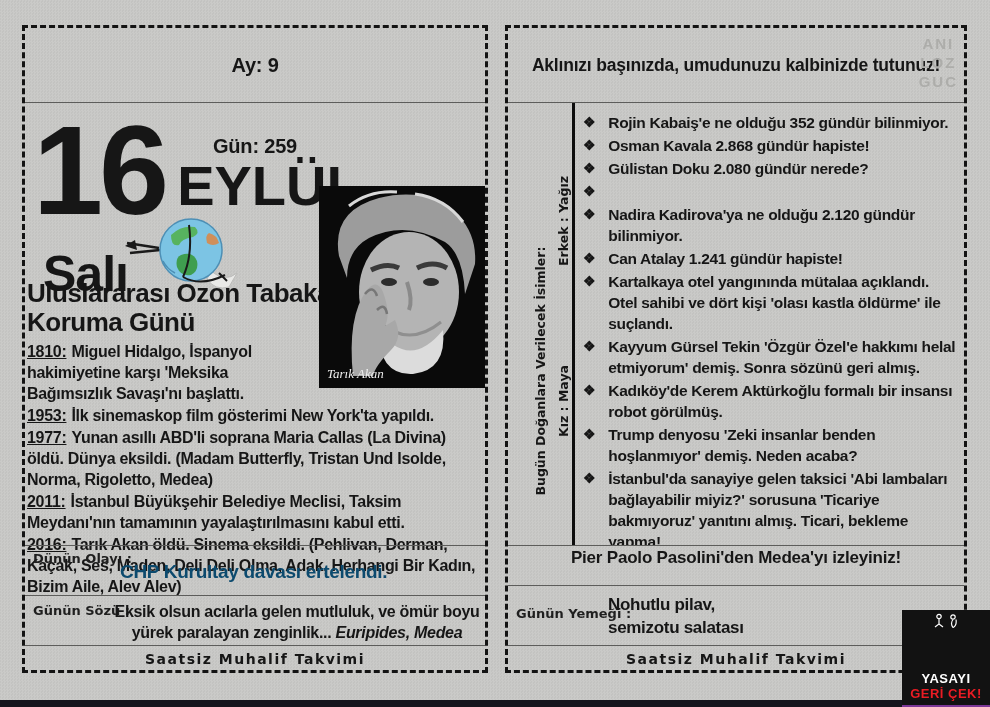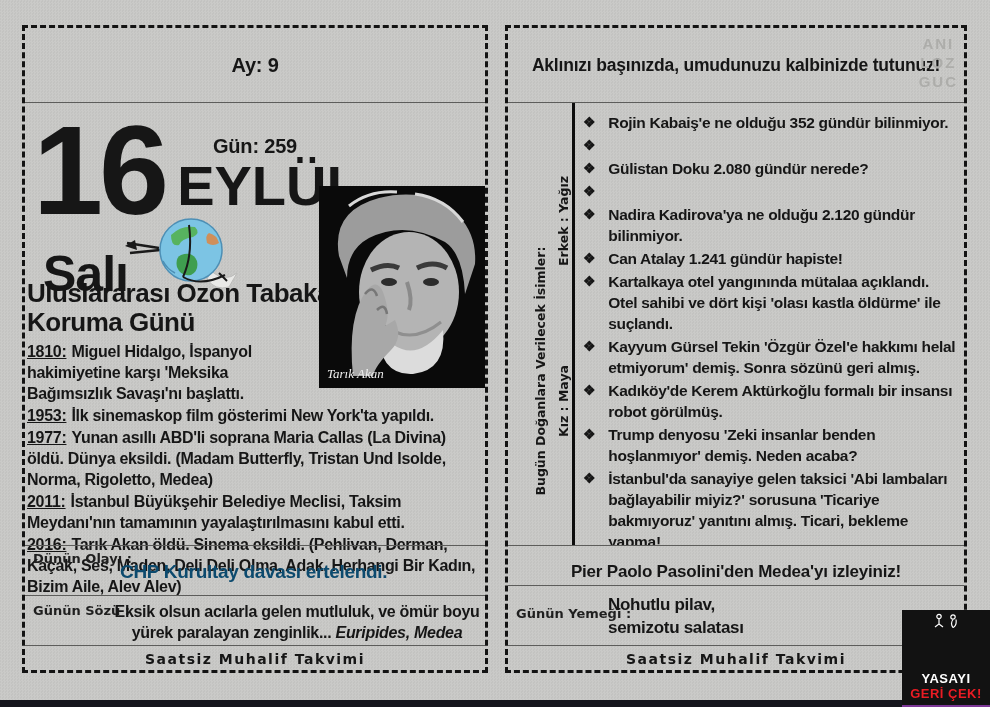--- a/index.html
+++ b/index.html
@@ -79,21 +79,21 @@
   .rp-strip { position:relative; width:64px; flex:none; }
   .vtext { position:absolute; white-space:nowrap; transform:translate(-50%,-50%) rotate(-90deg);
     font-family:"DejaVu Sans", sans-serif; font-weight:700; font-size:12.5px; }
 
   .rp-bullets { flex:1; border-left:3px solid #0c0c0c; padding:9px 4px 4px 8px; overflow:hidden; }
   .bullet-item { display:flex; gap:13px; margin-bottom:2px;
     font-size:15.5px; font-weight:700; line-height:21px; letter-spacing:-.3px; }
   .bullet-icon { flex:none; font-size:14px; line-height:21px; }
 
   .rp-pasolini { top:517px; height:40px; border-top:1px solid #5d5d5b; text-align:center;
-    font-size:17px; font-weight:700; padding-top:16px; letter-spacing:-.2px; }
+    font-size:17px; font-weight:700; padding-top:2px; letter-spacing:-.2px; }
 
   .rp-meal { top:557px; height:60px; border-top:1px solid #5d5d5b; }
   .rp-meal .section-label { position:absolute; left:8px; top:20px; }
   .meal-body { position:absolute; left:100px; right:40px; top:7px; text-align:left;
     font-size:17px; font-weight:700; line-height:23px; letter-spacing:-.3px; }
 
   
   .badge { position:absolute; right:0; top:610px; width:88px; z-index:5; }
   .badge-black { background:#121212; color:#fff; text-align:center; padding:3px 2px 4px; }
   .badge-black .b1 { font-size:13px; font-weight:800; letter-spacing:.5px;margin-top:39px; }
@@ -210,20 +210,21 @@
         <span class="vtext" style="left:55px; top:298px;">Kız : Maya</span>
       </div>
 
       <div class="rp-bullets">
         <div class="bullet-item">
             <span class="bullet-icon">❖</span>
             <span>Rojin Kabaiş'e ne olduğu 352 gündür bilinmiyor.</span>
           </div>
         <div class="bullet-item">
             <span class="bullet-icon">❖</span>
+            <span>Osman Kavala 2.868 gündür hapiste!</span>
           </div>
         <div class="bullet-item">
             <span class="bullet-icon">❖</span>
             <span>Gülistan Doku 2.080 gündür nerede?</span>
           </div>
         <div class="bullet-item">
             <span class="bullet-icon">❖</span>
           </div>
         <div class="bullet-item">
             <span class="bullet-icon">❖</span>

